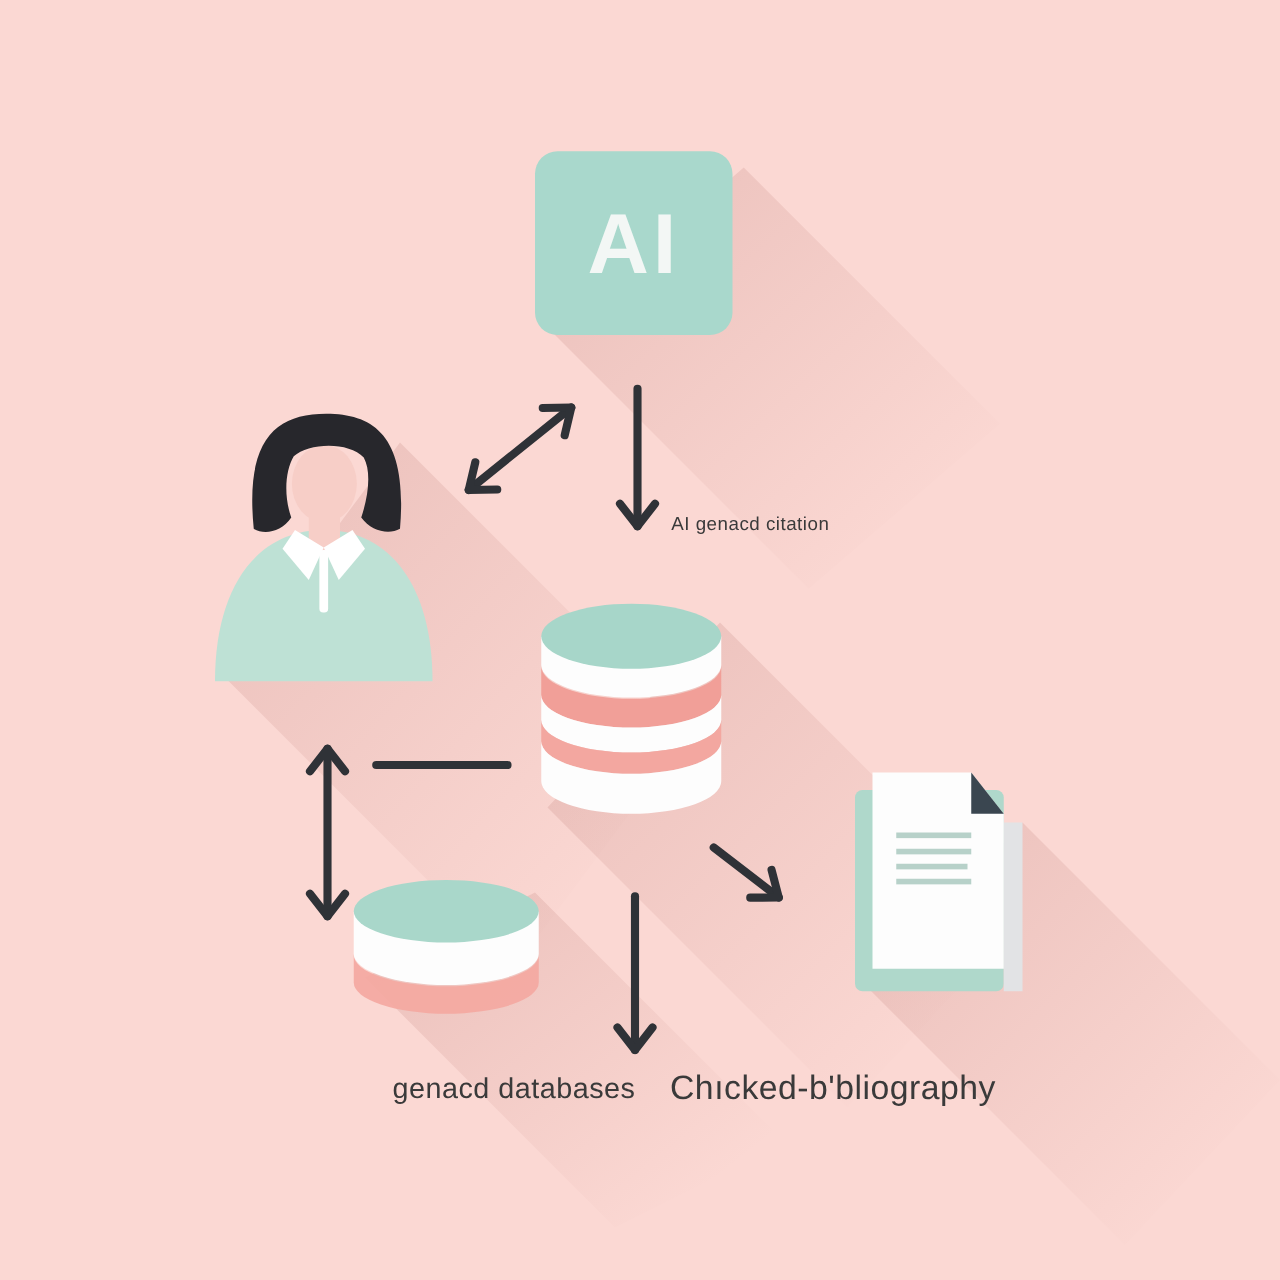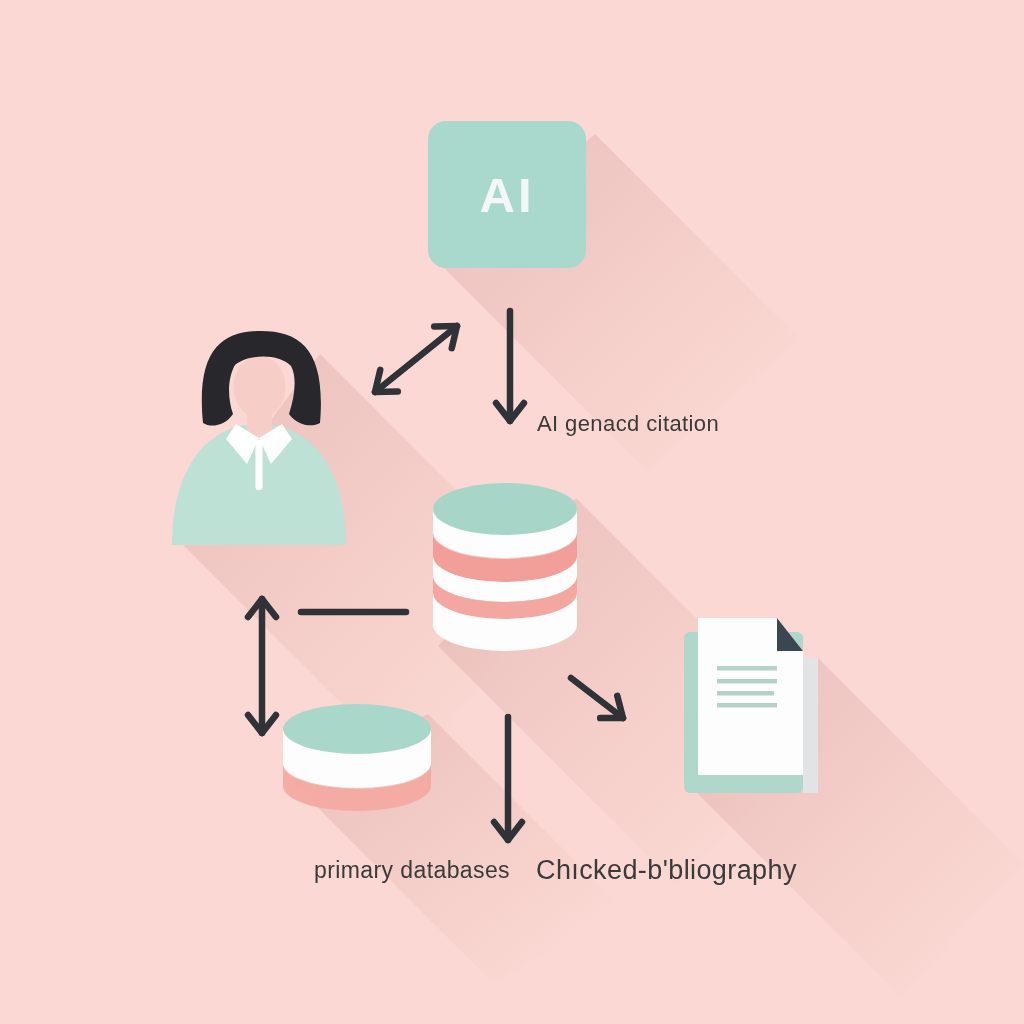--- a/index.html
+++ b/index.html
@@ -5,26 +5,26 @@
   html,body{margin:0;padding:0;}
   body{font-family:"Liberation Sans",sans-serif;}
   .canvas{
     position:relative;width:1024px;height:1024px;overflow:hidden;
     background:#fbd8d3;
   }
   .canvas svg{position:absolute;left:0;top:0;}
   .ai-label{
     position:absolute;left:428px;top:121px;width:158px;height:147px;
     display:flex;align-items:center;justify-content:center;
-    font-size:49px;font-weight:700;letter-spacing:3px;color:#f3f7f5;
+    font-size:68px;font-weight:700;letter-spacing:3px;color:#f3f7f5;
     user-select:none;
   }
   .caption{
     position:absolute;white-space:nowrap;color:#3a3a3a;
-    font-size:22px;letter-spacing:0.4px;
+    font-size:15px;letter-spacing:0.4px;
   }
   .caption.ai-cite{left:537px;top:411px;}
   .caption.primary-db{left:314px;top:857px;font-size:23px;}
   .caption.checked-bib{left:536px;top:855px;font-size:27px;}
 </style>
 </head>
 <body>
 
 <div class="canvas">
 
@@ -97,16 +97,16 @@
       <path d="M457,326 L375,392" marker-start="url(#ah)" marker-end="url(#ah)"></path>
       <path d="M262,599 L262,733" marker-start="url(#ah)" marker-end="url(#ah)"></path>
       <path d="M301,612 L406,612"></path>
       <path d="M571,678 L623,718" marker-end="url(#ah)"></path>
       <path d="M508,717 L508,840" marker-end="url(#ah)"></path>
     </g>
   </svg>
 
   <div class="ai-label">AI</div>
   <div class="caption ai-cite">AI genacd citation</div>
-  <div class="caption primary-db">primary databases</div>
+  <div class="caption primary-db">genacd databases</div>
   <div class="caption checked-bib">Chıcked-b'bliography</div>
 
 </div>
 
 </body></html>

